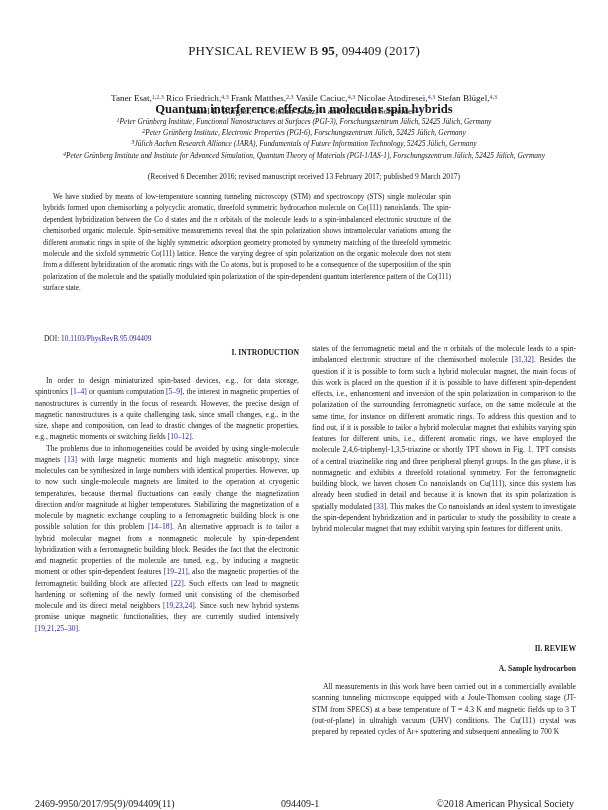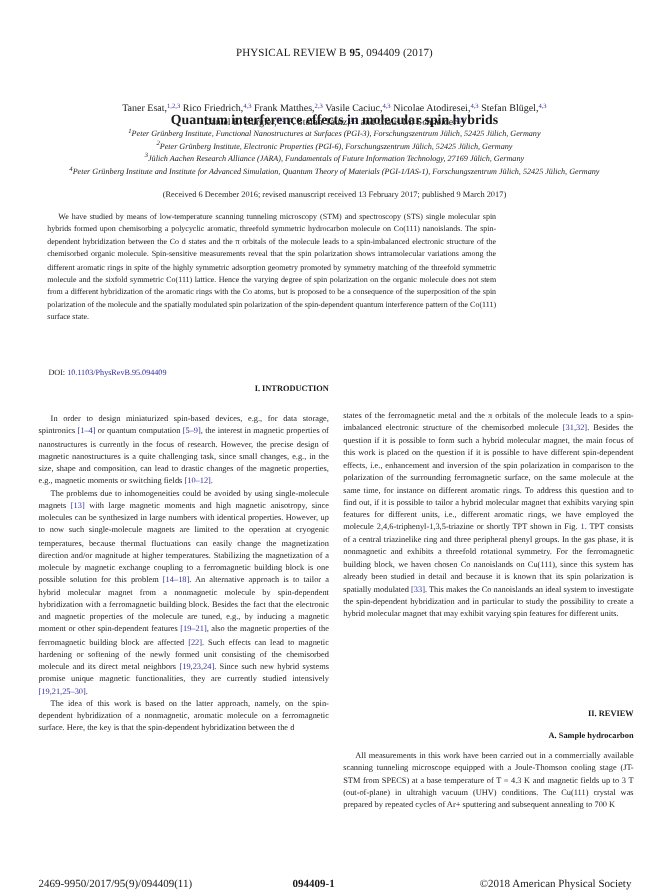--- a/index.html
+++ b/index.html
@@ -1,76 +1,75 @@
 <!DOCTYPE html>
 <html><head>
 <meta charset="utf-8">
 <style>
   html, body { margin:0; padding:0; background:#fff; }
   body { width:608px; height:810px; position:relative; overflow:hidden;
          font-family:"Liberation Serif","DejaVu Serif",serif; color:#1a1a1a; }
-  .journal { position:absolute; top:43px; left:0; width:608px; text-align:center; font-size:10px; letter-spacing:0.1px; }
+  .journal { position:absolute; top:43px; left:0; width:608px; text-align:center; font-size:13px; letter-spacing:0.1px; }
   .title { position:absolute; top:66px; left:0; width:608px; text-align:center; font-weight:bold; font-size:12.6px;margin-top:36px; }
   .authors { position:absolute; top:92px; left:60px; width:488px; text-align:center; font-size:9.1px; line-height:12.5px; }
   sup { font-size:6px; vertical-align:top; position:relative; top:-1px; color:#33339a; }
   .affils { position:absolute; top:116px; left:40px; width:528px; text-align:center; font-size:7.4px; line-height:11.2px; font-style:italic; }
   .affils sup { color:#1a1a1a; }
   .received { position:absolute; top:172px; left:0; width:608px; text-align:center; font-size:7.6px; }
   .abstract { position:absolute; top:192px; left:43px; width:408px; margin-left:0; font-size:7.25px; line-height:11.4px; text-align:justify; }
   .abstract p { margin:0; text-indent:10px; }
   .doi { position:absolute; top:314px; left:44px; font-size:7.4px;margin-top:20px; }
   .link { color:#2b2b9c; }
   .col { position:absolute; width:264px; font-size:7.6px; line-height:11.25px; text-align:justify; }
   .col p { margin:0; text-indent:11px; }
   .left { left:35px; top:375px; }
-  .right { left:312px; top:343px;margin-top:29px; }
+  .right { left:312px; top:343px; }
   .sec { position:absolute; text-align:right; font-weight:bold; font-size:7.6px; width:264px; }
   .sec-intro { left:35px; top:348px; }
   .sec-methods { left:312px; top:644px; }
   .sec-sample { left:312px; top:664px; }
   .right2 { left:312px; top:681px; }
   .footer { position:absolute; top:798px; font-size:10px; }
-  .f-left { left:35px; } .f-mid { left:266px;font-weight:bold; } .f-right { right:34px; }
+  .f-left { left:35px; } .f-mid { left:281px; } .f-right { right:34px; }
 </style>
 </head>
 <body>
 
 <div class="journal">
   <span>PHYSICAL REVIEW B</span>
   <b>95</b><span>, 094409 (2017)</span>
 </div>
 
 <div class="title">Quantum interference effects in molecular spin hybrids</div>
 
 <div class="authors" id="authors"><span>Taner Esat,</span><sup>1,2,3</sup> <span>Rico Friedrich,</span><sup>4,3</sup> <span>Frank Matthes,</span><sup>2,3</sup> <span>Vasile Caciuc,</span><sup>4,3</sup> <span>Nicolae Atodiresei,</span><sup>4,3</sup> <span>Stefan Blügel,</span><sup>4,3</sup><br><span>Daniel E. Bürgler,</span><sup>2,3</sup> <span>F. Stefan Tautz,</span><sup>1,3</sup> <span>and Claus M. Schneider</span><sup>2,3</sup> </div>
 
 <div class="affils" id="affils">
     <div><sup>1</sup><span>Peter Grünberg Institute, Functional Nanostructures at Surfaces (PGI-3), Forschungszentrum Jülich, 52425 Jülich, Germany</span></div>
     <div><sup>2</sup><span>Peter Grünberg Institute, Electronic Properties (PGI-6), Forschungszentrum Jülich, 52425 Jülich, Germany</span></div>
-    <div><sup>3</sup><span>Jülich Aachen Research Alliance (JARA), Fundamentals of Future Information Technology, 27169 Jülich, Germany</span></div>
+    <div><sup>3</sup><span>Jülich Aachen Research Alliance (JARA), Fundamentals of Future Information Technology, 52425 Jülich, Germany</span></div>
     <div><sup>4</sup><span>Peter Grünberg Institute and Institute for Advanced Simulation, Quantum Theory of Materials (PGI-1/IAS-1), Forschungszentrum Jülich, 52425 Jülich, Germany</span></div>
   </div>
 
 <div class="received">(Received 6 December 2016; revised manuscript received 13 February 2017; published 9 March 2017)</div>
 
 <div class="abstract">
   <p>We have studied by means of low-temperature scanning tunneling microscopy (STM) and spectroscopy (STS) single molecular spin hybrids formed upon chemisorbing a polycyclic aromatic, threefold symmetric hydrocarbon molecule on Co(111) nanoislands. The spin-dependent hybridization between the Co d states and the π orbitals of the molecule leads to a spin-imbalanced electronic structure of the chemisorbed organic molecule. Spin-sensitive measurements reveal that the spin polarization shows intramolecular variations among the different aromatic rings in spite of the highly symmetric adsorption geometry promoted by symmetry matching of the threefold symmetric molecule and the sixfold symmetric Co(111) lattice. Hence the varying degree of spin polarization on the organic molecule does not stem from a different hybridization of the aromatic rings with the Co atoms, but is proposed to be a consequence of the superposition of the spin polarization of the molecule and the spatially modulated spin polarization of the spin-dependent quantum interference pattern of the Co(111) surface state.</p>
 </div>
 
 <div class="doi">
   <span>DOI:</span>
   <span class="link">10.1103/PhysRevB.95.094409</span>
 </div>
 
 <div class="sec sec-intro">I. INTRODUCTION</div>
 
 <div class="col left">
   <p><span>In order to design miniaturized spin-based devices, e.g., for data storage, spintronics </span><span class="link">[1–4]</span><span> or quantum computation </span><span class="link">[5–9]</span><span>, the interest in magnetic properties of nanostructures is currently in the focus of research. However, the precise design of magnetic nanostructures is a quite challenging task, since small changes, e.g., in the size, shape and composition, can lead to drastic changes of the magnetic properties, e.g., magnetic moments or switching fields </span><span class="link">[10–12]</span><span>.</span></p>
   <p><span>The problems due to inhomogeneities could be avoided by using single-molecule magnets </span><span class="link">[13]</span><span> with large magnetic moments and high magnetic anisotropy, since molecules can be synthesized in large numbers with identical properties. However, up to now such single-molecule magnets are limited to the operation at cryogenic temperatures, because thermal fluctuations can easily change the magnetization direction and/or magnitude at higher temperatures. Stabilizing the magnetization of a molecule by magnetic exchange coupling to a ferromagnetic building block is one possible solution for this problem </span><span class="link">[14–18]</span><span>. An alternative approach is to tailor a hybrid molecular magnet from a nonmagnetic molecule by spin-dependent hybridization with a ferromagnetic building block. Besides the fact that the electronic and magnetic properties of the molecule are tuned, e.g., by inducing a magnetic moment or other spin-dependent features </span><span class="link">[19–21]</span><span>, also the magnetic properties of the ferromagnetic building block are affected </span><span class="link">[22]</span><span>. Such effects can lead to magnetic hardening or softening of the newly formed unit consisting of the chemisorbed molecule and its direct metal neighbors </span><span class="link">[19,23,24]</span><span>. Since such new hybrid systems promise unique magnetic functionalities, they are currently studied intensively </span><span class="link">[19,21,25–30]</span><span>.</span></p>
-  <p><span>The idea of this work is based on the latter approach, namely, on the spin-dependent hybridization of a nonmagnetic, aromatic molecule on a ferromagnetic surface. Here, the key is that the spin-dependent hybridization between the d</span></p>
 </div>
 
 <div class="col right">
   <p style="text-indent:0"><span>states of the ferromagnetic metal and the π orbitals of the molecule leads to a spin-imbalanced electronic structure of the chemisorbed molecule </span><span class="link">[31,32]</span><span>. Besides the question if it is possible to form such a hybrid molecular magnet, the main focus of this work is placed on the question if it is possible to have different spin-dependent effects, i.e., enhancement and inversion of the spin polarization in comparison to the polarization of the surrounding ferromagnetic surface, on the same molecule at the same time, for instance on different aromatic rings. To address this question and to find out, if it is possible to tailor a hybrid molecular magnet that exhibits varying spin features for different units, i.e., different aromatic rings, we have employed the molecule 2,4,6-triphenyl-1,3,5-triazine or shortly TPT shown in Fig. </span><span class="link">1</span><span>. TPT consists of a central triazinelike ring and three peripheral phenyl groups. In the gas phase, it is nonmagnetic and exhibits a threefold rotational symmetry. For the ferromagnetic building block, we haven chosen Co nanoislands on Cu(111), since this system has already been studied in detail and because it is known that its spin polarization is spatially modulated </span><span class="link">[33]</span><span>. This makes the Co nanoislands an ideal system to investigate the spin-dependent hybridization and in particular to study the possibility to create a hybrid molecular magnet that may exhibit varying spin features for different units.</span></p>
 </div>
 
 <div class="sec sec-methods">II. REVIEW</div>
 <div class="sec sec-sample">A. Sample hydrocarbon</div>
 
 <div class="col right2">

